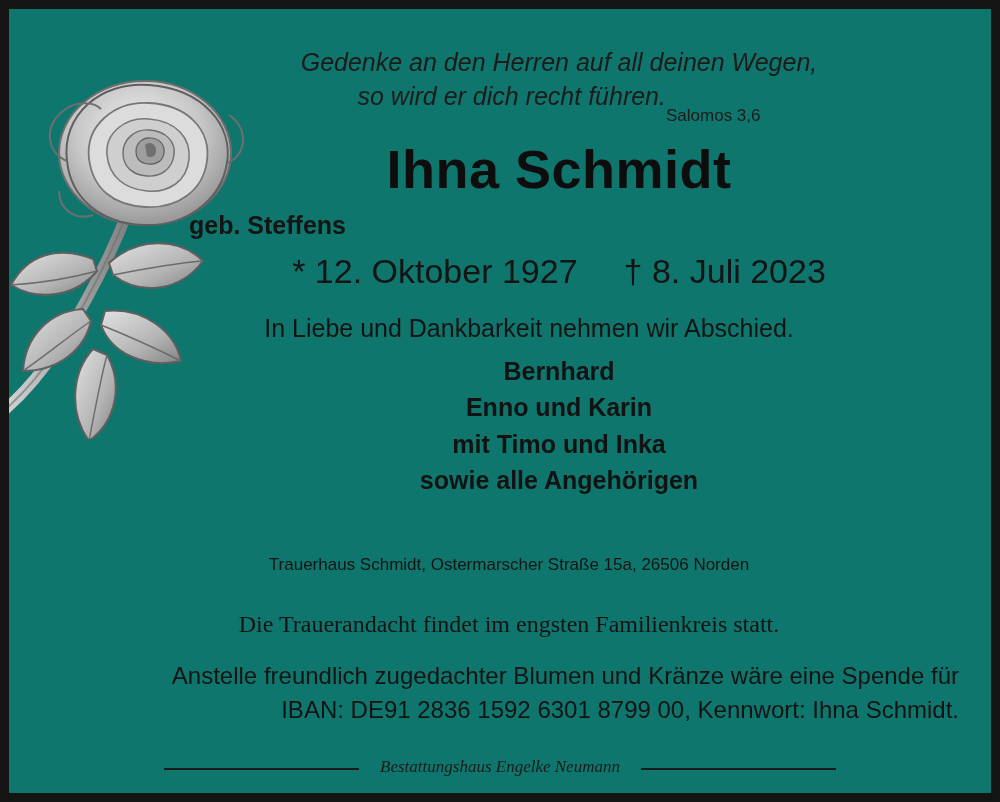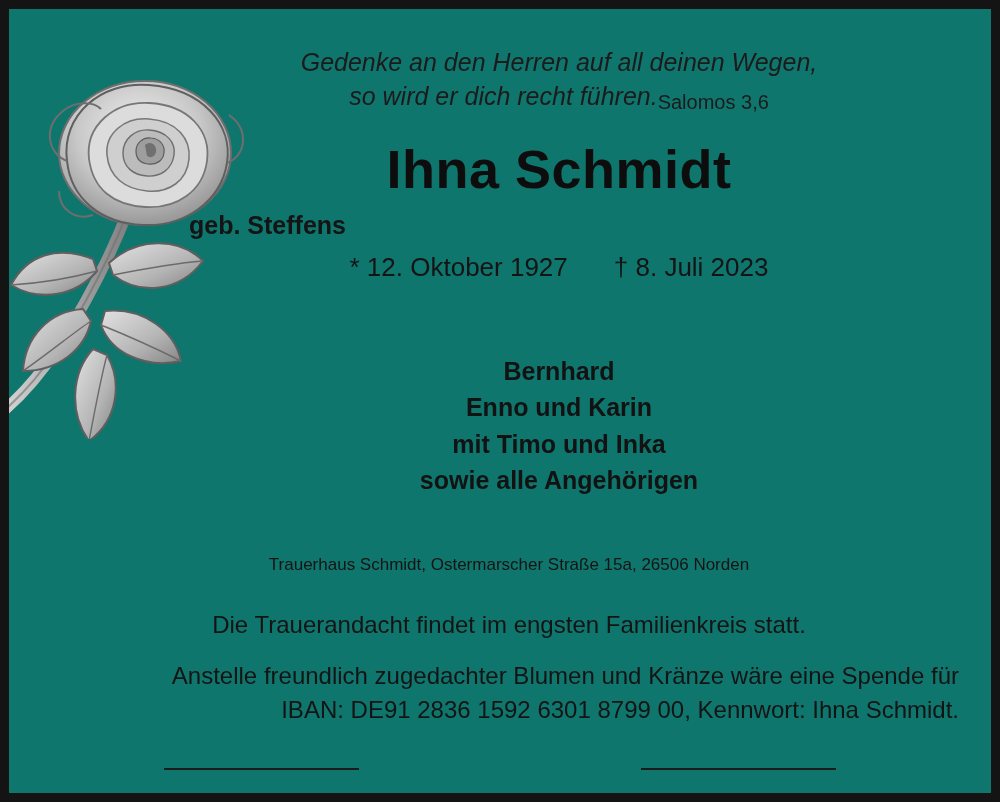--- a/index.html
+++ b/index.html
@@ -52,23 +52,23 @@
     font-size: 25px;
     color: #1b1b1b;
     line-height: 1.36;
   }
   .verse .line2wrap {
     display: block;
     position: relative;
   }
   .verse-ref {
     font-style: normal;
-    font-size: 20px;
+    font-size: 17px;
     position: relative;
-    top: 4px;
+    top: 16px;
   }
 
   .name {
     position: absolute;
     left: 180px;
     top: 132px;
     width: 740px;
     text-align: center;
     font-size: 54px;
     font-weight: bold;
@@ -85,21 +85,21 @@
     font-size: 25px;
     font-weight: bold;
     color: #141414;
   }
   .dates {
     position: absolute;
     left: 180px;
     top: 243px;
     width: 740px;
     text-align: center;
-    font-size: 26px;
+    font-size: 34px;
     color: #141414;
   }
   .dates .birth { margin-right: 46px; }
 
   .farewell {
     position: absolute;
     left: 120px;
     top: 305px;
     width: 800px;
     text-align: center;
@@ -129,20 +129,21 @@
     color: #141414;
   }
   .service {
     position: absolute;
     left: 60px;
     top: 602px;
     width: 880px;
     text-align: center;
     font-size: 24px;
     color: #141414;
+    font-family: Liberation Serif, serif;
   }
   .donation {
     position: absolute;
     left: 50px;
     top: 650px;
     width: 900px;
     text-align: right;
     font-size: 24px;
     color: #141414;
     line-height: 1.42;
@@ -249,34 +250,36 @@
       </span>
     </div>
 
     <div class="name">Ihna Schmidt</div>
     <div class="maiden">geb. Steffens</div>
 
     <div class="dates">
       <span class="birth">* 12. Oktober 1927</span><span class="death">† 8. Juli 2023</span>
     </div>
 
+    <div class="farewell">In Liebe und Dankbarkeit nehmen wir Abschied.</div>
 
     <div class="family">
       <div>Bernhard</div>
       <div>Enno und Karin</div>
       <div>mit Timo und Inka</div>
       <div>sowie alle Angehörigen</div>
     </div>
 
     <div class="address">Trauerhaus Schmidt, Ostermarscher Straße 15a, 26506 Norden</div>
     <div class="service">Die Trauerandacht findet im engsten Familienkreis statt.</div>
     <div class="donation">
       <div>Anstelle freundlich zugedachter Blumen und Kränze wäre eine Spende für</div>
       <div>IBAN: DE91 2836 1592 6301 8799 00, Kennwort: Ihna Schmidt.</div>
     </div>
 
     <div class="footer">
       <div class="rule left"></div>
+      <div class="footer-text">Bestattungshaus Engelke Neumann</div>
       <div class="rule right"></div>
     </div>
 
   </div>
 </div>
 
 </body></html>

